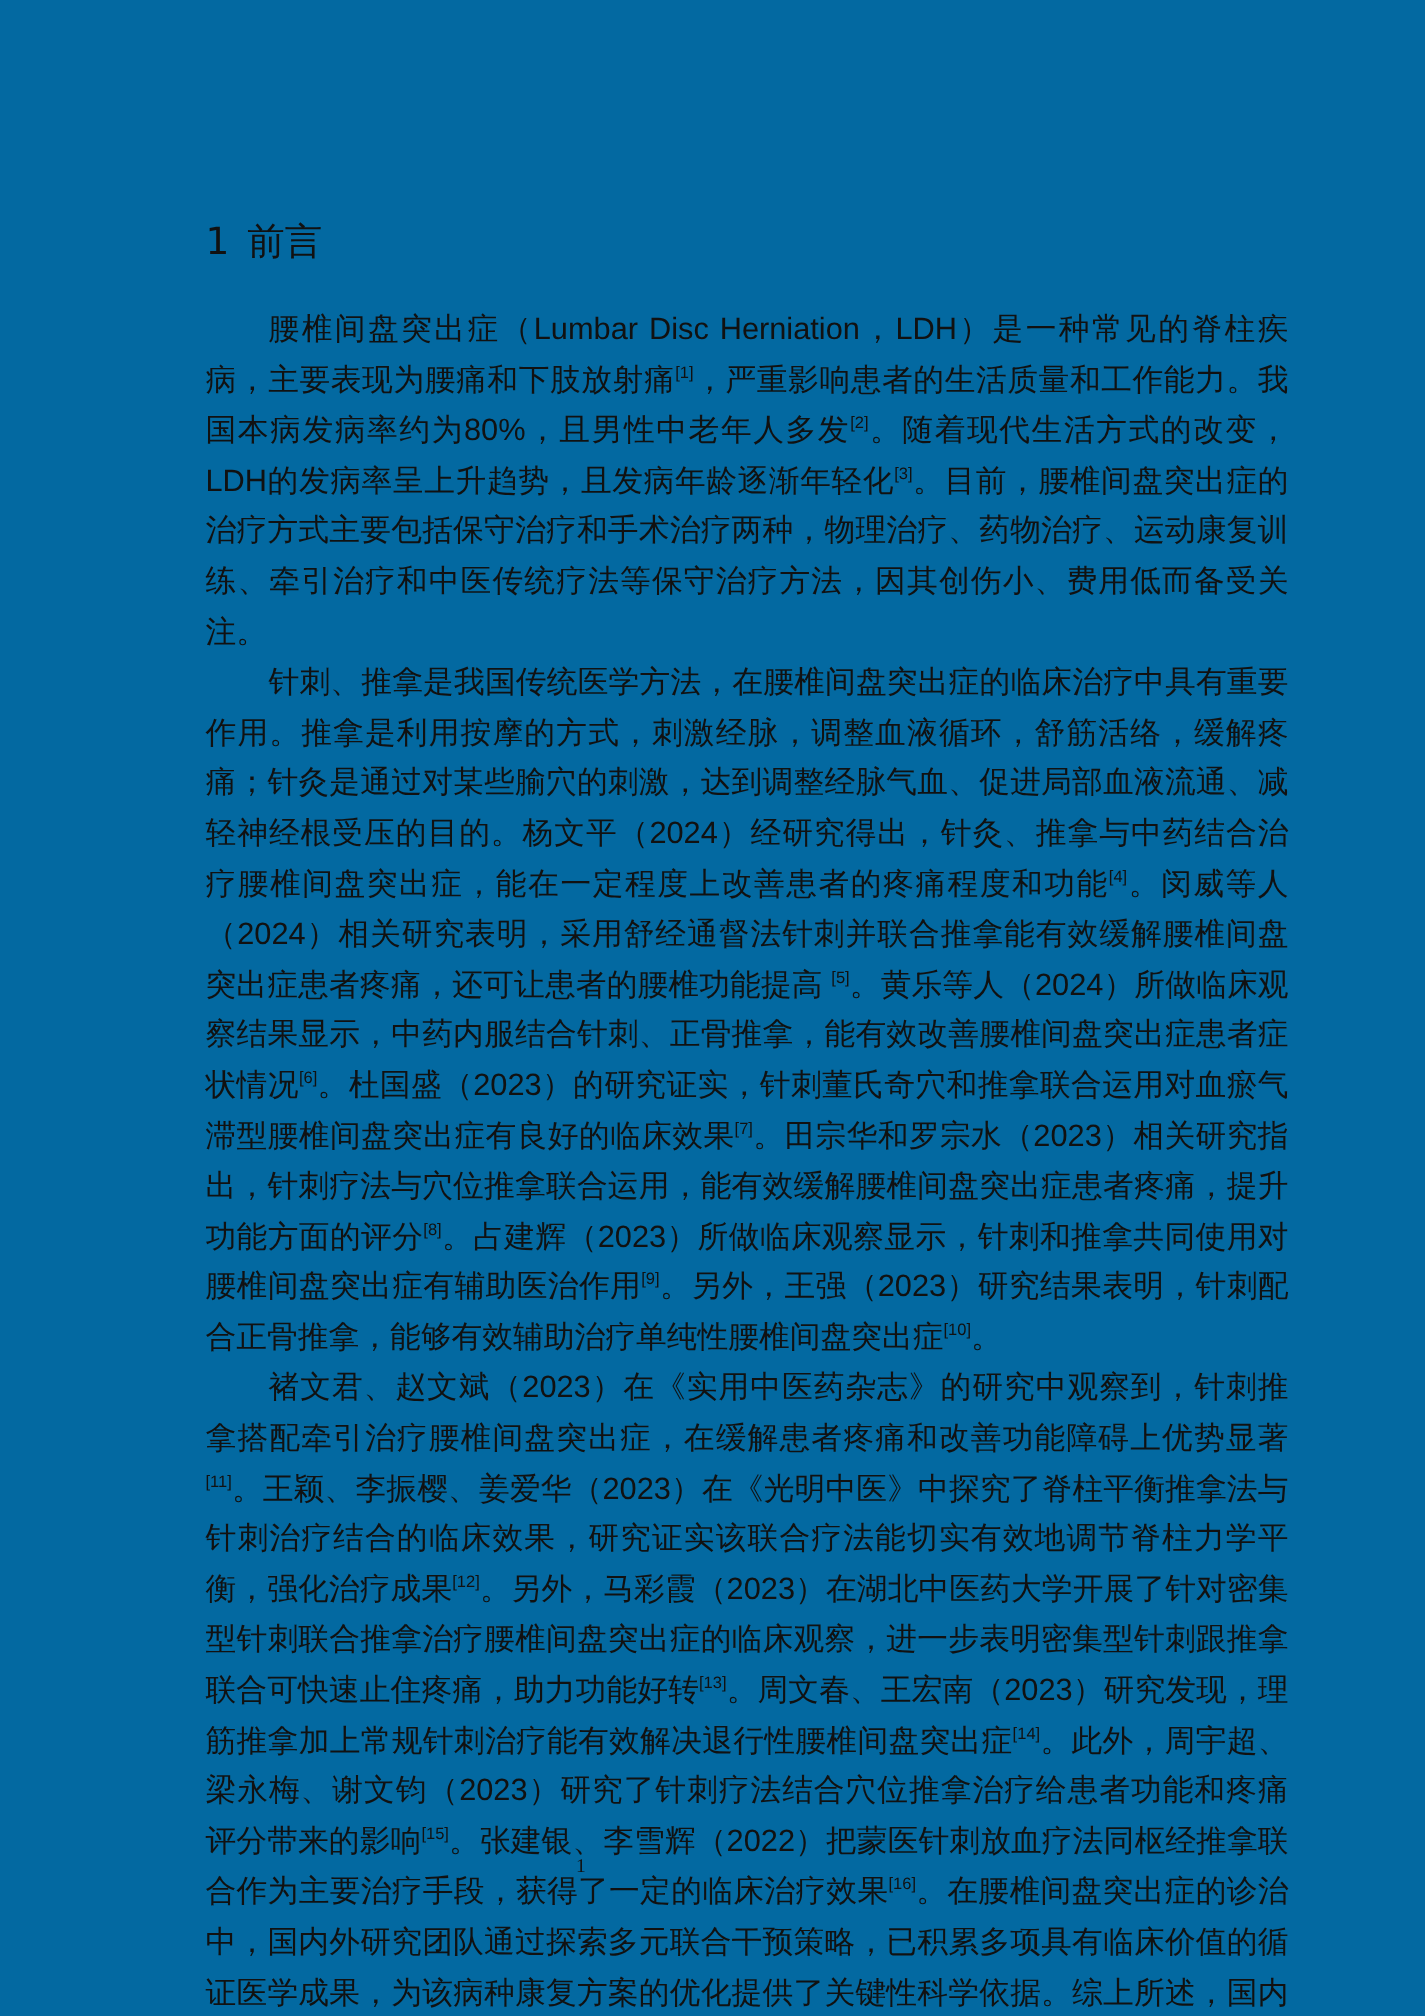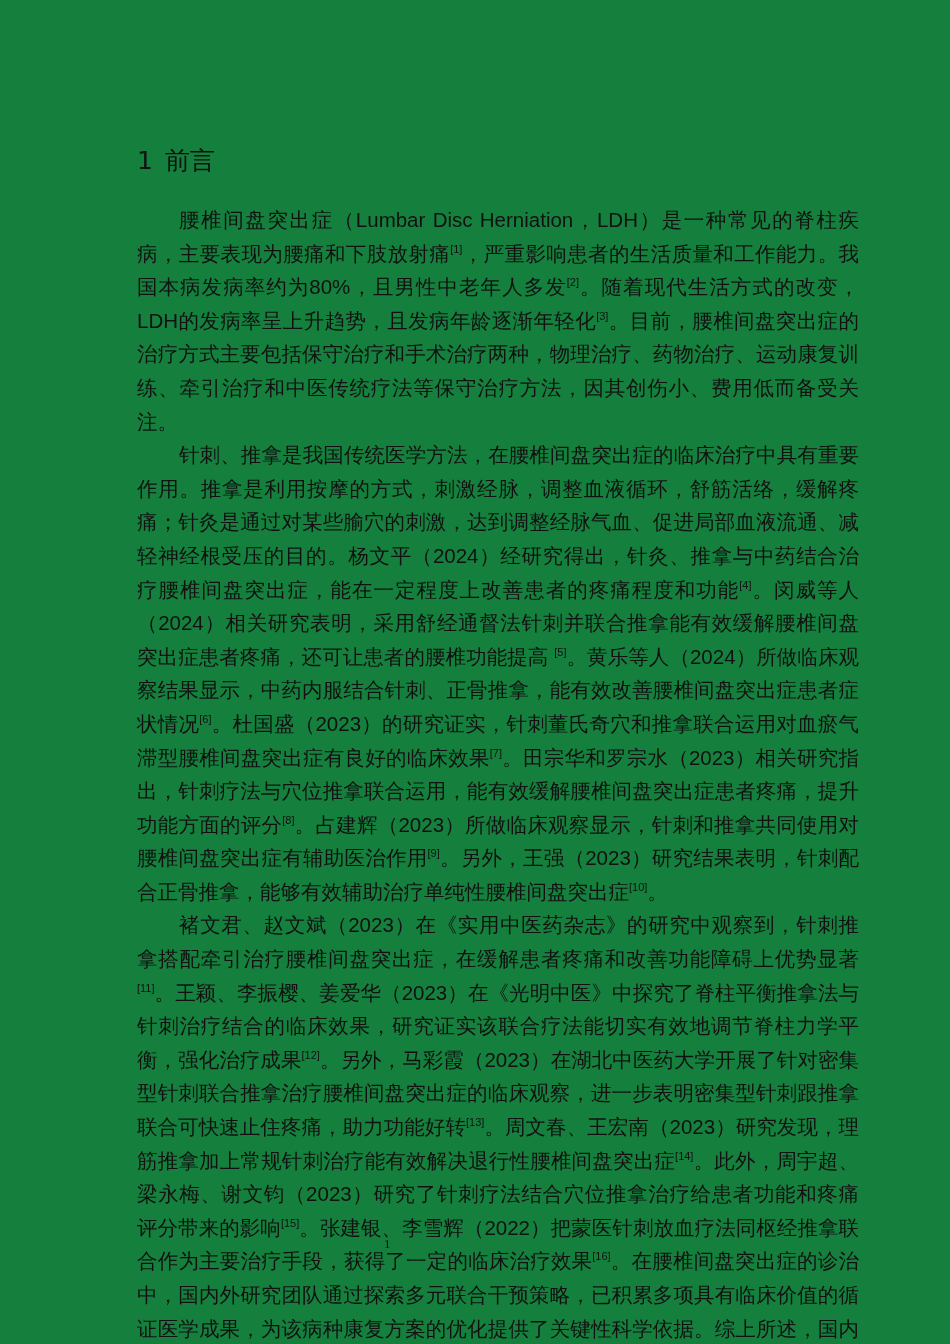--- a/index.html
+++ b/index.html
@@ -1,19 +1,19 @@
 <!DOCTYPE html>
 <html><head>
 <meta charset="utf-8">
 <style>
   html, body { margin: 0; padding: 0; background: #ffffff; }
   body { width: 950px; height: 1344px; position: relative; overflow: hidden; }
   .page {
     position: absolute; left: 0; top: 0; width: 950px; height: 1344px;
-    background: #15803d; color: #111111;
+    background: #0369a1; color: #111111;
   }
   .heading {
     position: absolute; left: 137px; top: 144px;
     font-family: "DejaVu Sans", "Liberation Sans", sans-serif;
     font-size: 25px; line-height: 34px; color: #111; margin: 0; font-weight: normal;
   }
   .heading .num { margin-right: 12px; }
   .body {
     position: absolute; left: 137px; top: 203px; width: 722px;
     font-family: Liberation Sans, sans-serif;

